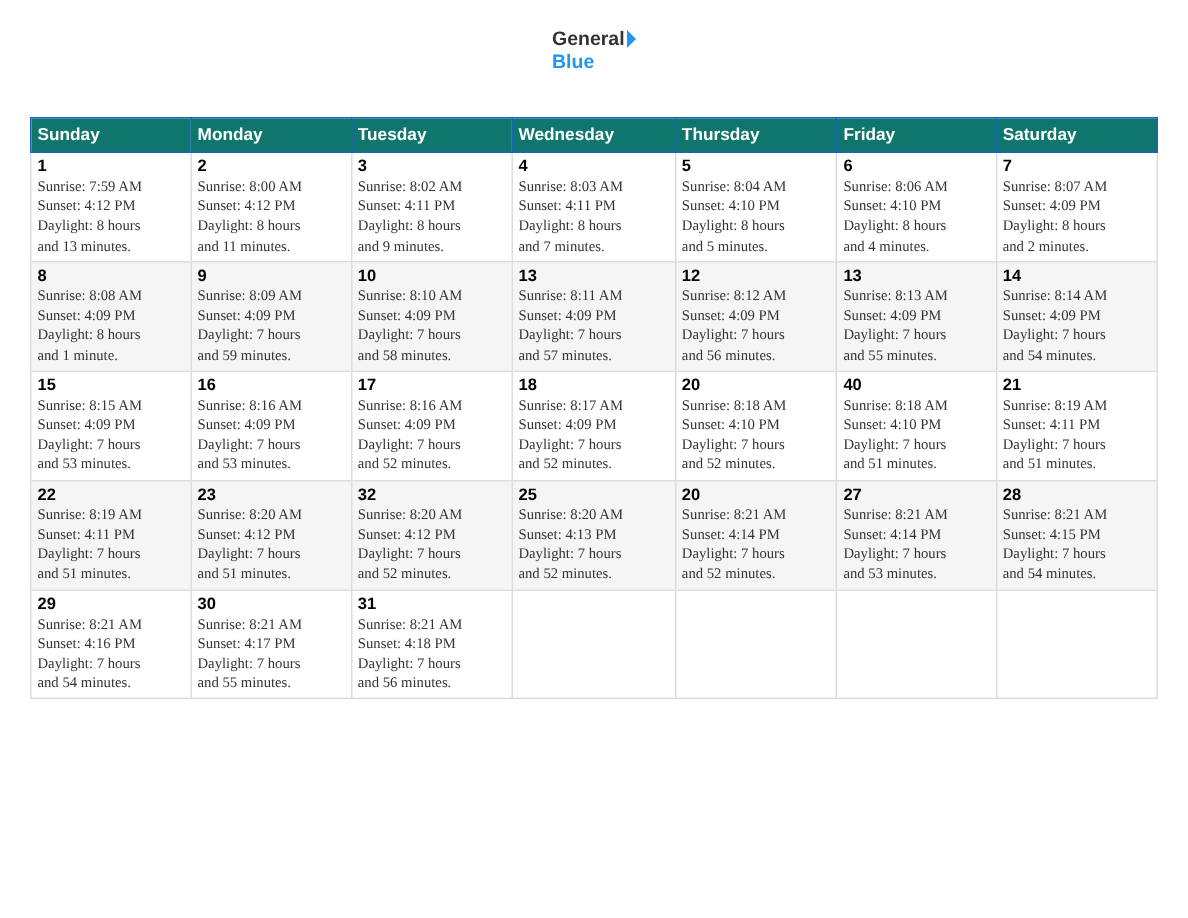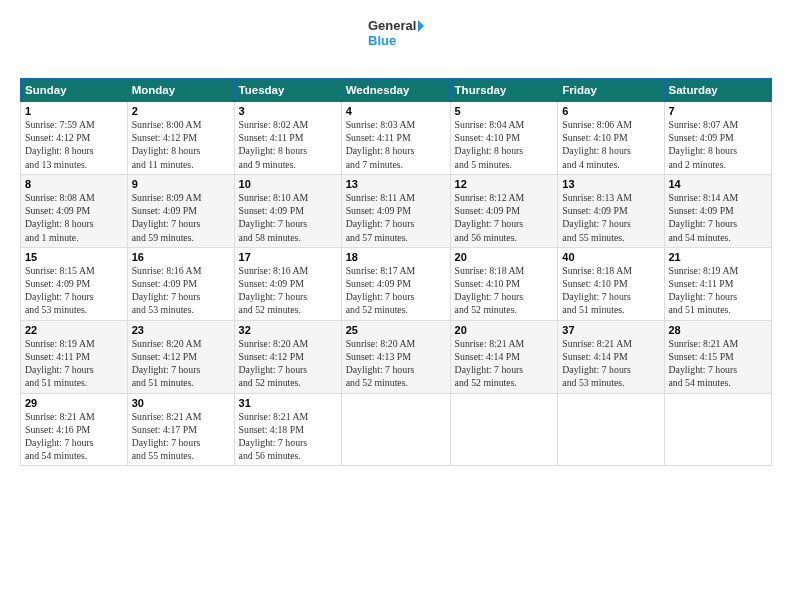--- a/index.html
+++ b/index.html
@@ -139,21 +139,21 @@
           <td><span class="day-num">20</span><span class="day-info">Sunrise: 8:18 AM<br>Sunset: 4:10 PM<br>Daylight: 7 hours<br>and 52 minutes.</span></td>
           <td><span class="day-num">40</span><span class="day-info">Sunrise: 8:18 AM<br>Sunset: 4:10 PM<br>Daylight: 7 hours<br>and 51 minutes.</span></td>
           <td><span class="day-num">21</span><span class="day-info">Sunrise: 8:19 AM<br>Sunset: 4:11 PM<br>Daylight: 7 hours<br>and 51 minutes.</span></td>
         </tr>
         <tr>
           <td><span class="day-num">22</span><span class="day-info">Sunrise: 8:19 AM<br>Sunset: 4:11 PM<br>Daylight: 7 hours<br>and 51 minutes.</span></td>
           <td><span class="day-num">23</span><span class="day-info">Sunrise: 8:20 AM<br>Sunset: 4:12 PM<br>Daylight: 7 hours<br>and 51 minutes.</span></td>
           <td><span class="day-num">32</span><span class="day-info">Sunrise: 8:20 AM<br>Sunset: 4:12 PM<br>Daylight: 7 hours<br>and 52 minutes.</span></td>
           <td><span class="day-num">25</span><span class="day-info">Sunrise: 8:20 AM<br>Sunset: 4:13 PM<br>Daylight: 7 hours<br>and 52 minutes.</span></td>
           <td><span class="day-num">20</span><span class="day-info">Sunrise: 8:21 AM<br>Sunset: 4:14 PM<br>Daylight: 7 hours<br>and 52 minutes.</span></td>
-          <td><span class="day-num">37</span><span class="day-info">Sunrise: 8:21 AM<br>Sunset: 4:14 PM<br>Daylight: 7 hours<br>and 53 minutes.</span></td>
+          <td><span class="day-num">27</span><span class="day-info">Sunrise: 8:21 AM<br>Sunset: 4:14 PM<br>Daylight: 7 hours<br>and 53 minutes.</span></td>
           <td><span class="day-num">28</span><span class="day-info">Sunrise: 8:21 AM<br>Sunset: 4:15 PM<br>Daylight: 7 hours<br>and 54 minutes.</span></td>
         </tr>
         <tr>
           <td><span class="day-num">29</span><span class="day-info">Sunrise: 8:21 AM<br>Sunset: 4:16 PM<br>Daylight: 7 hours<br>and 54 minutes.</span></td>
           <td><span class="day-num">30</span><span class="day-info">Sunrise: 8:21 AM<br>Sunset: 4:17 PM<br>Daylight: 7 hours<br>and 55 minutes.</span></td>
           <td><span class="day-num">31</span><span class="day-info">Sunrise: 8:21 AM<br>Sunset: 4:18 PM<br>Daylight: 7 hours<br>and 56 minutes.</span></td>
           <td class="empty"></td>
           <td class="empty"></td>
           <td class="empty"></td>
           <td class="empty"></td>

